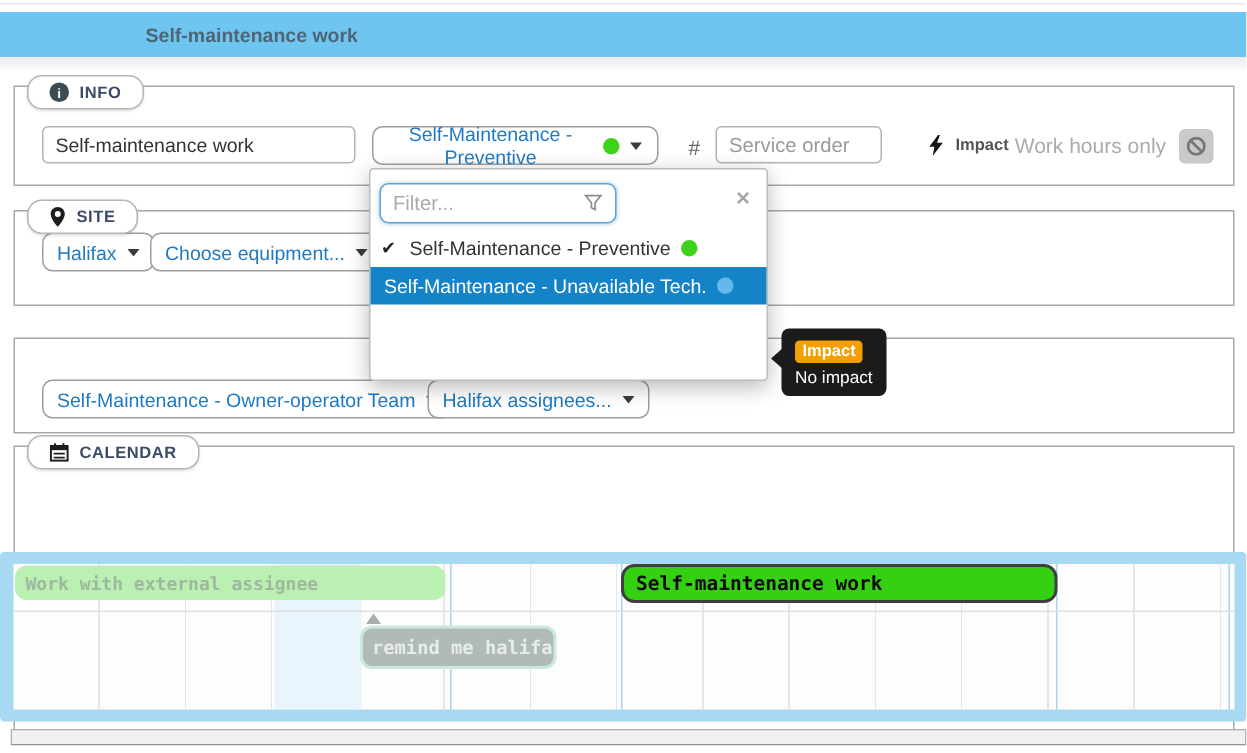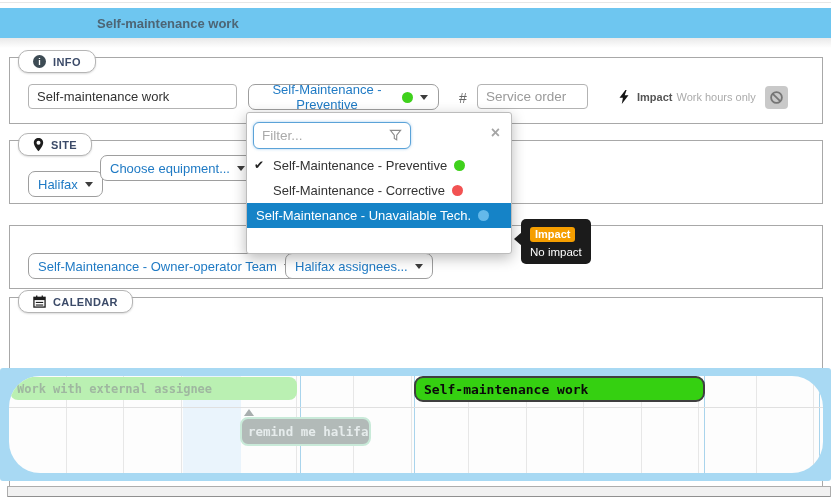--- a/index.html
+++ b/index.html
@@ -46,21 +46,21 @@
            border-top:5px solid #3c3c3c; }
   .dot { width:11px; height:11px; border-radius:50%; display:inline-block; flex:none; }
 
   
   .name-input { position:absolute; left:28px; top:84px; width:209px; }
   .type-btn { left:248px; top:84px; width:191px; justify-content:space-between; padding:0 10px; }
   .hash { position:absolute; left:459px; top:90px; font-size:14px; color:#666; }
   .service-input { position:absolute; left:477px; top:84px; width:111px; font-size:13.5px; }
   .impact-group { position:absolute; left:619px; top:85px; height:24px; display:flex; align-items:center; }
   .impact-word { font-size:11px; font-weight:bold; color:#555; margin-left:8px; }
-  .impact-mode { font-size:11px; color:#ababab; margin-left:4px; }
+  .impact-mode { font-size:14px; color:#ababab; margin-left:4px; }
   .noimpact-btn { width:23px; height:23px; margin-left:9px; background:#c9c9c9; border:none;
                   border-radius:4px; display:flex; align-items:center; justify-content:center; cursor:pointer; }
 
   
   .dd-panel { position:absolute; left:246px; top:112px; width:266px; height:142px; background:#fff;
               border:1px solid #bcbcbc; border-radius:3px; box-shadow:0 4px 14px rgba(0,0,0,.28); z-index:20; }
   .dd-filter { position:absolute; left:6px; top:9px; width:158px; height:27px; border:1px solid #5ba3d8;
                box-shadow:0 0 3px rgba(90,160,220,.55); border-radius:6px; font-size:13.5px; padding:0 26px 0 8px;
                color:#333; font-family:"Liberation Sans",sans-serif; }
   .dd-filter::placeholder { color:#aaa; }
@@ -78,31 +78,31 @@
   .tooltip { position:absolute; left:521px; top:219px; background:#1b1b1b; border-radius:5px;
              padding:5px 9px 6px 9px; z-index:30; }
   .tooltip-arrow { position:absolute; left:-7px; top:13px; width:0; height:0;
                    border-top:7px solid transparent; border-bottom:7px solid transparent;
                    border-right:8px solid #1b1b1b; }
   .tooltip-badge { display:inline-block; color:#fff; font-size:11px; font-weight:bold;
                    padding:1px 5px 2px 5px; border-radius:3px; }
   .tooltip-text { color:#fff; font-size:11.5px; margin-top:4px; white-space:nowrap; }
 
   
-  .halifax-btn { left:28px; top:171px; }
+  .halifax-btn { left:28px; top:155px; }
   .equip-btn { left:100px; top:155px; }
   .team-btn { left:28px; top:253px; }
   .assignees-btn { left:285px; top:253px; }
 
   
   .cal-widget { position:absolute; left:0; top:368px; width:831px; height:113px; background:#a8d9f3;
                 border-radius:3px; z-index:4; }
   .cal-grid { position:absolute; left:9px; top:8px; width:814px; height:97px; background:#fdfdfd;
               background-image:repeating-linear-gradient(to right, transparent 0, transparent 56.5px,
-                               #e7e7e7 56.5px, #e7e7e7 57.5px); overflow:hidden;border-radius:31px; }
+                               #e7e7e7 56.5px, #e7e7e7 57.5px); overflow:hidden; }
   .shade-col { position:absolute; left:174px; top:0; width:58px; height:100%; background:#eaf4fc; }
   .vline-blue { position:absolute; top:0; width:1px; height:100%; background:#a9d4ec; }
   .row-divider { position:absolute; left:0; top:31px; width:100%; height:1px; background:#e0e0e0; }
   .event { position:absolute; display:flex; align-items:center; overflow:hidden; white-space:nowrap;
            font-family:"DejaVu Sans Mono", monospace; font-weight:bold; cursor:pointer; }
   .event-a { left:1px; top:1px; width:287px; height:23px; border-radius:8px; font-size:12px;
              color:#9fb7a0; padding-left:7px; }
   .event-b { left:405px; top:0px; width:291px; height:26px; border-radius:9px; border:2px solid #3f3f3f;
              font-size:13px; color:#0a0a0a; padding-left:8px; }
   .event-c { left:231px; top:41px; width:131px; height:29px; border-radius:8px; border:2px solid #c9ead9;
@@ -220,24 +220,20 @@
     <svg class="funnel" width="13" height="13" viewBox="0 0 14 14">
       <path d="M1.5 1.5 h11 L8.3 6.6 v5 L5.7 10.2 V6.6 L1.5 1.5 Z" fill="none" stroke="#8a8a8a" stroke-width="1.2"></path>
     </svg>
     <button class="dd-close">×</button>
     <div class="dd-options">
       <div class="dd-opt">
         <span class="dd-check">✔</span>
         <span>Self-Maintenance - Preventive</span>
         <span class="dot" style="background-color: rgb(63, 209, 28);"></span>
       </div>
-      <div class="dd-opt">
-        <span>Self-Maintenance - Corrective</span>
-        <span class="dot" style="background-color: rgb(242, 82, 82);"></span>
-      </div>
       <div class="dd-opt hl">
         <span>Self-Maintenance - Unavailable Tech.</span>
         <span class="dot" style="background-color: rgb(100, 185, 234);"></span>
       </div>
     </div>
   </div>
 
   <div class="tooltip">
     <div class="tooltip-arrow"></div>
     <span class="tooltip-badge" style="background-color: rgb(245, 158, 0);">Impact</span>

